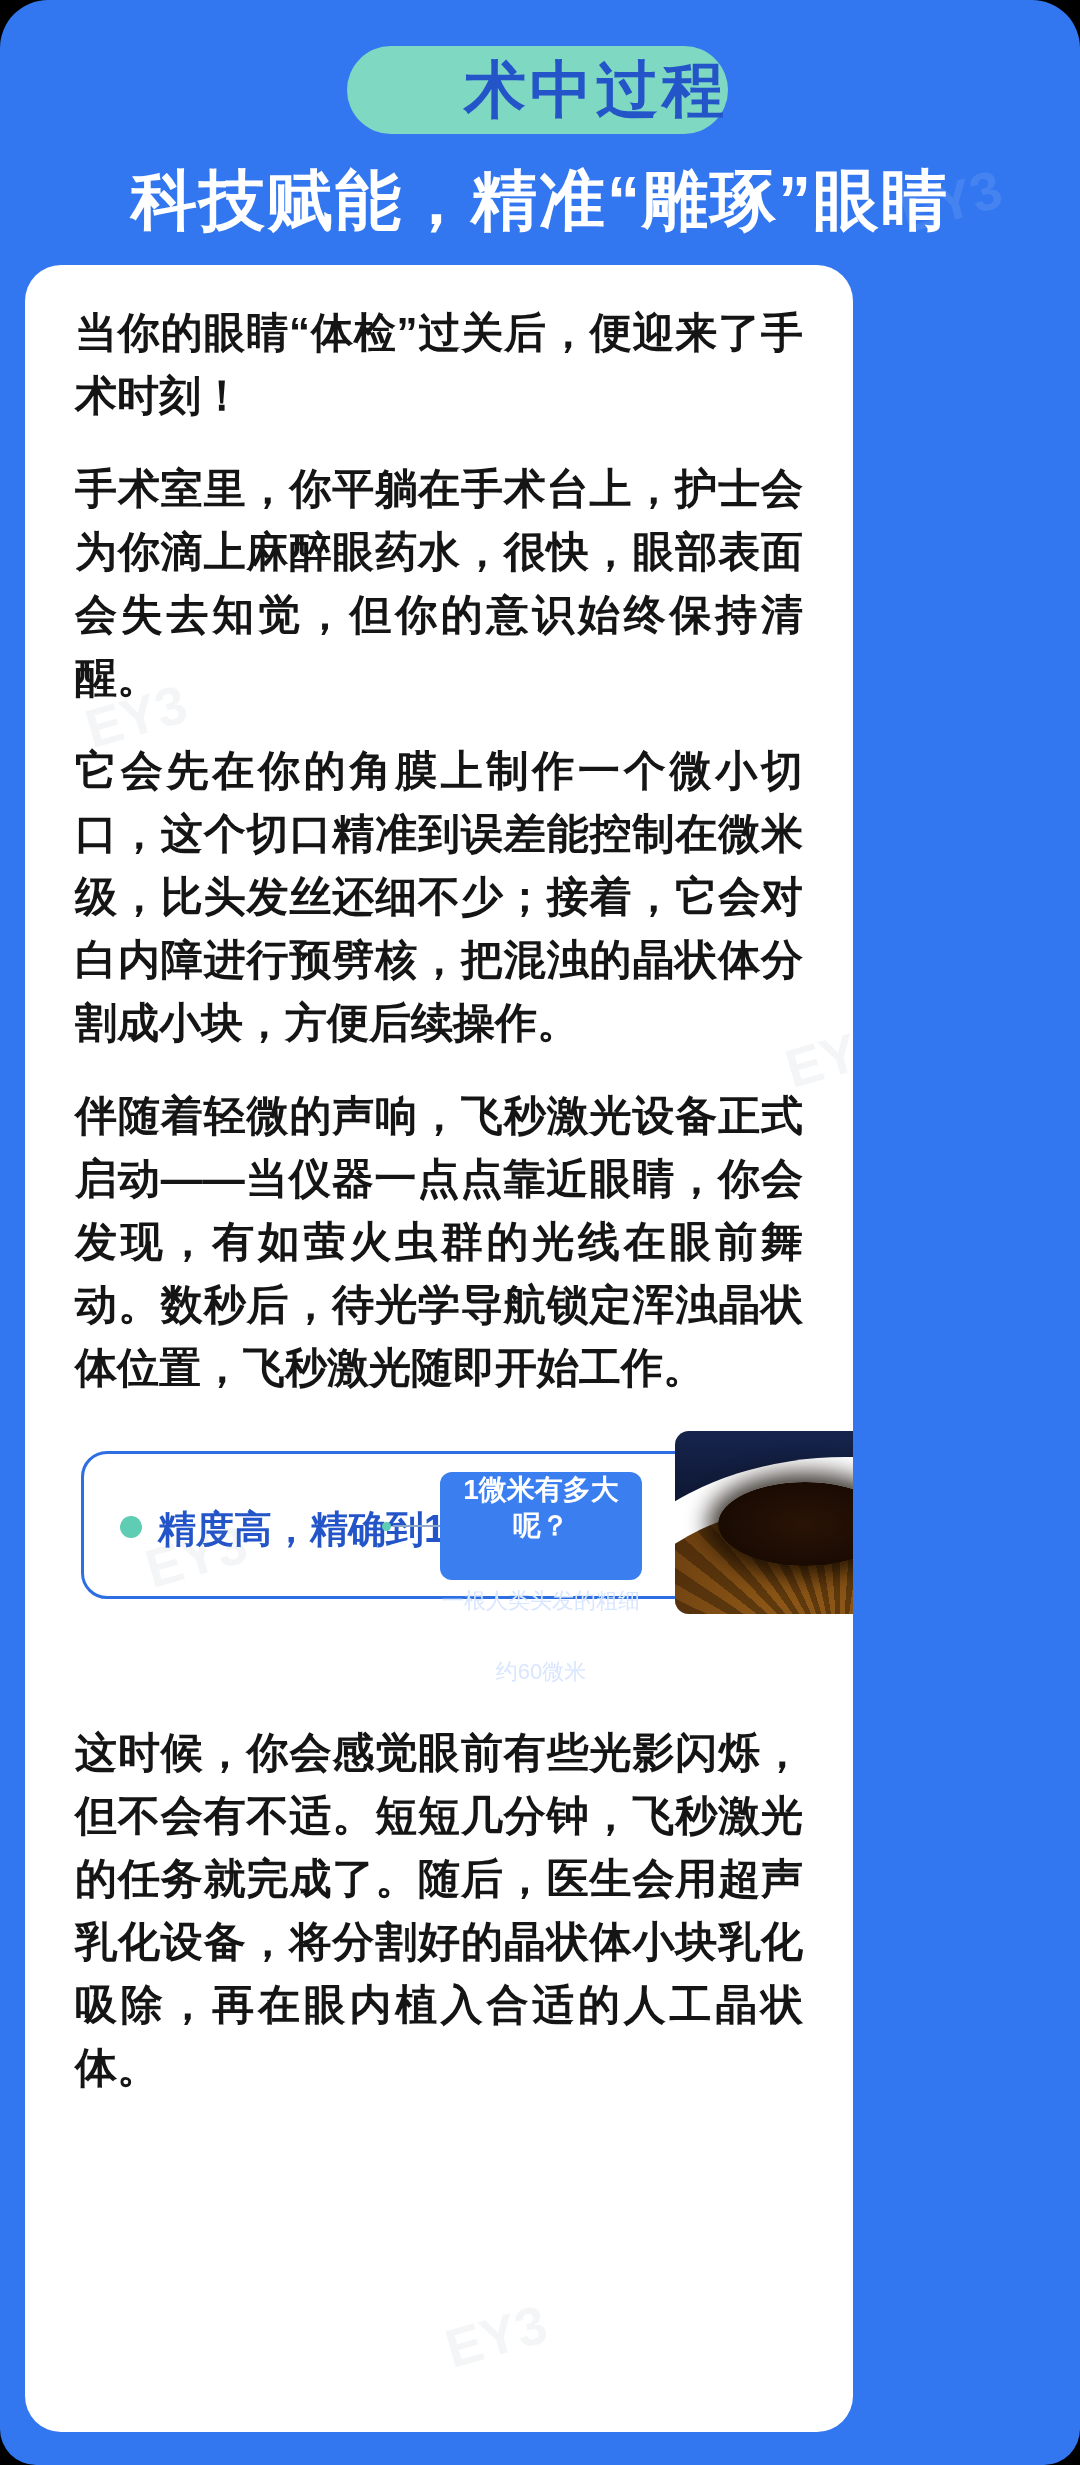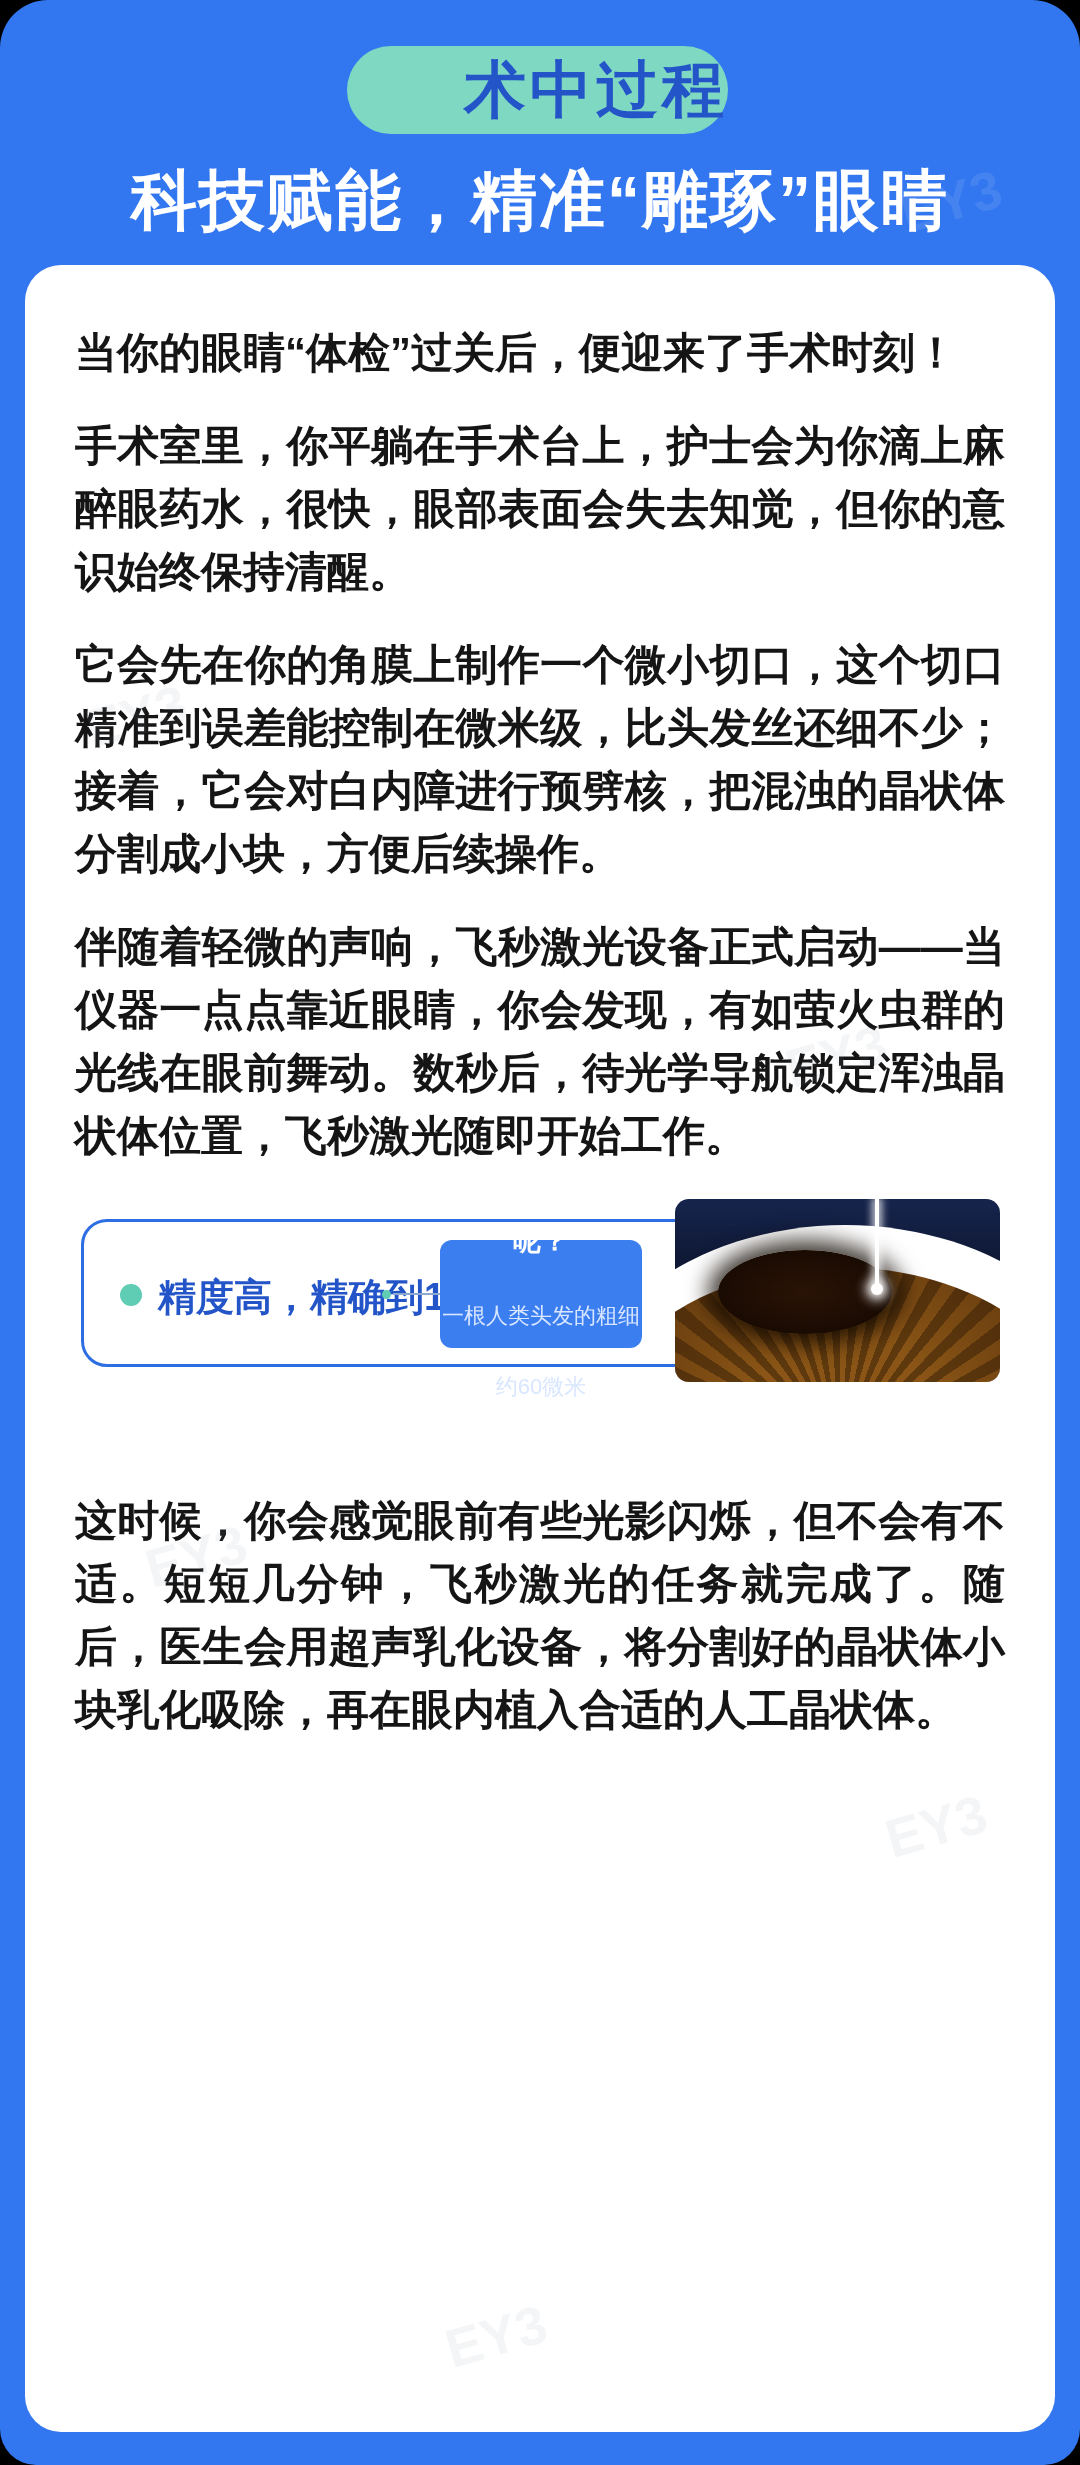--- a/index.html
+++ b/index.html
@@ -56,25 +56,25 @@
   }
   .title{
     position:absolute;left:0;top:156px;width:1080px;margin:0;
     text-align:center;
     font-size:66px;font-weight:800;letter-spacing:2px;
     color:var(--title-white);
   }
   
   .card{
     position:absolute;left:25px;top:265px;
-    width:1030px;height:2167px;
+    width:828px;height:2167px;
     background:var(--card-white);
     border-radius:36px;
     box-sizing:border-box;
-    padding:56px 50px 0 50px;
+    padding:36px 50px 0 50px;
     overflow:hidden;
   }
   .card p{
     margin:0 0 30px 0;
     font-size:42px;line-height:63px;font-weight:600;
     color:var(--body-text);
     text-align:justify;
     letter-spacing:0;
   }
   
@@ -101,21 +101,21 @@
   }
   .connector-line{
     position:absolute;left:309px;top:71px;width:48px;height:2px;
     background:var(--connector-gray);
   }
   .callout{
     position:absolute;left:356px;top:18px;
     width:202px;height:108px;
     background:var(--callout-blue);
     border-radius:12px;
-    display:flex;flex-direction:column;align-items:center;justify-content:center;
+    display:flex;flex-direction:column;align-items:center;justify-content:space-between;
     text-align:center;
   }
   .callout-title{font-size:28px;font-weight:800;color:#fff;line-height:36px;}
   .callout-line{font-size:22px;font-weight:500;color:var(--callout-subtext);line-height:29px;margin-top:42px;}
   .eye1{
     position:absolute;left:600px;top:2px;
     width:325px;height:183px;
     border-radius:14px;overflow:hidden;
     background:linear-gradient(180deg,#16244d 0%,#0a1023 60%,#07090f 100%);
     z-index:2;

